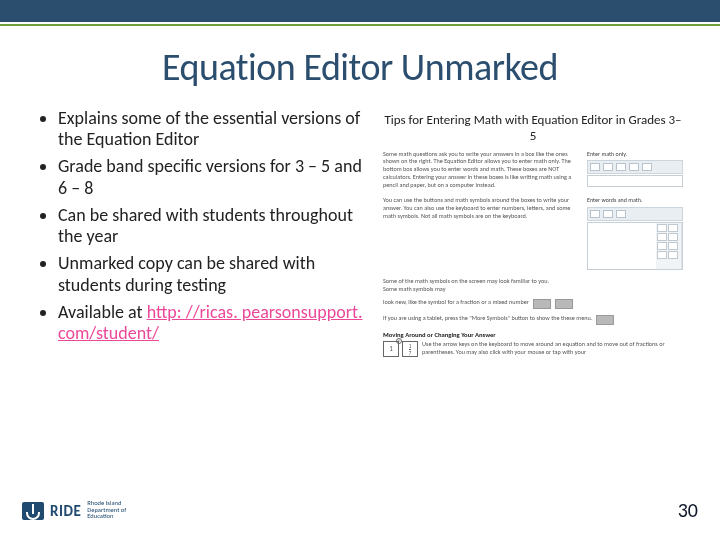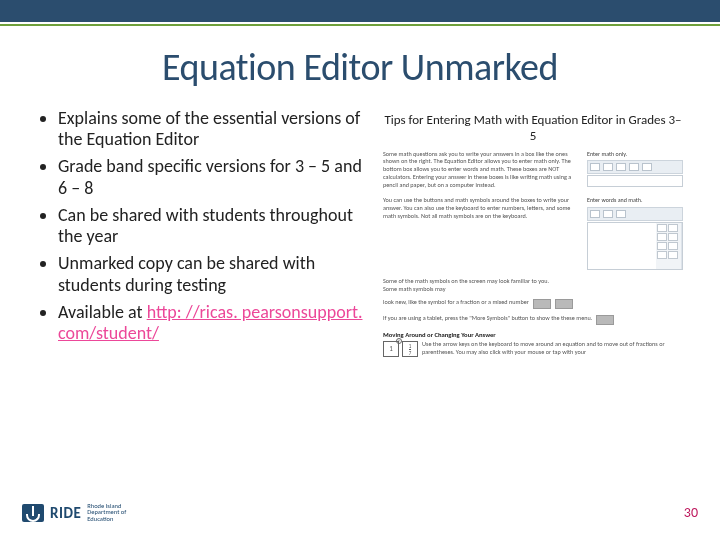--- a/index.html
+++ b/index.html
@@ -40,21 +40,21 @@
   .boxnum { width: 16px; height: 16px; border: 1px solid #666; display: inline-flex; align-items: center; justify-content: center; font-size: 7px; position: relative; }
   .boxnum .x { position: absolute; top: -4px; right: -4px; width: 6px; height: 6px; border: 1px solid #666; border-radius: 50%; font-size: 4px; line-height: 4px; text-align: center; }
 
   .footer { position: absolute; bottom: 18px; left: 22px; right: 22px; display: flex; align-items: center; justify-content: space-between; }
   .logo { display: flex; align-items: flex-end; gap: 6px; }
   .logo .anchor { width: 22px; height: 18px; background: #204a6f; border-radius: 2px; position: relative; }
   .logo .anchor::before { content: ""; position: absolute; left: 50%; top: 2px; width: 2px; height: 10px; background: #fff; transform: translateX(-50%); }
   .logo .anchor::after { content: ""; position: absolute; left: 50%; top: 10px; width: 10px; height: 6px; border: 2px solid #fff; border-top: 0; border-radius: 0 0 8px 8px; transform: translateX(-50%); }
   .logo .ride { color: #204a6f; font-weight: 700; font-size: 15px; letter-spacing: 0.5px; }
   .logo .sub { color: #204a6f; font-size: 6.5px; line-height: 1; }
-  .pagenum { color: #be185d; font-size: 14px; }
+  .pagenum { color: #0f172a; font-size: 20px; }
 </style>
 </head>
 <body>
 
 <div class="slide">
   <div class="top-bar"></div>
   <div class="thin-line"></div>
 
   <h1 class="title">Equation Editor Unmarked</h1>
 

